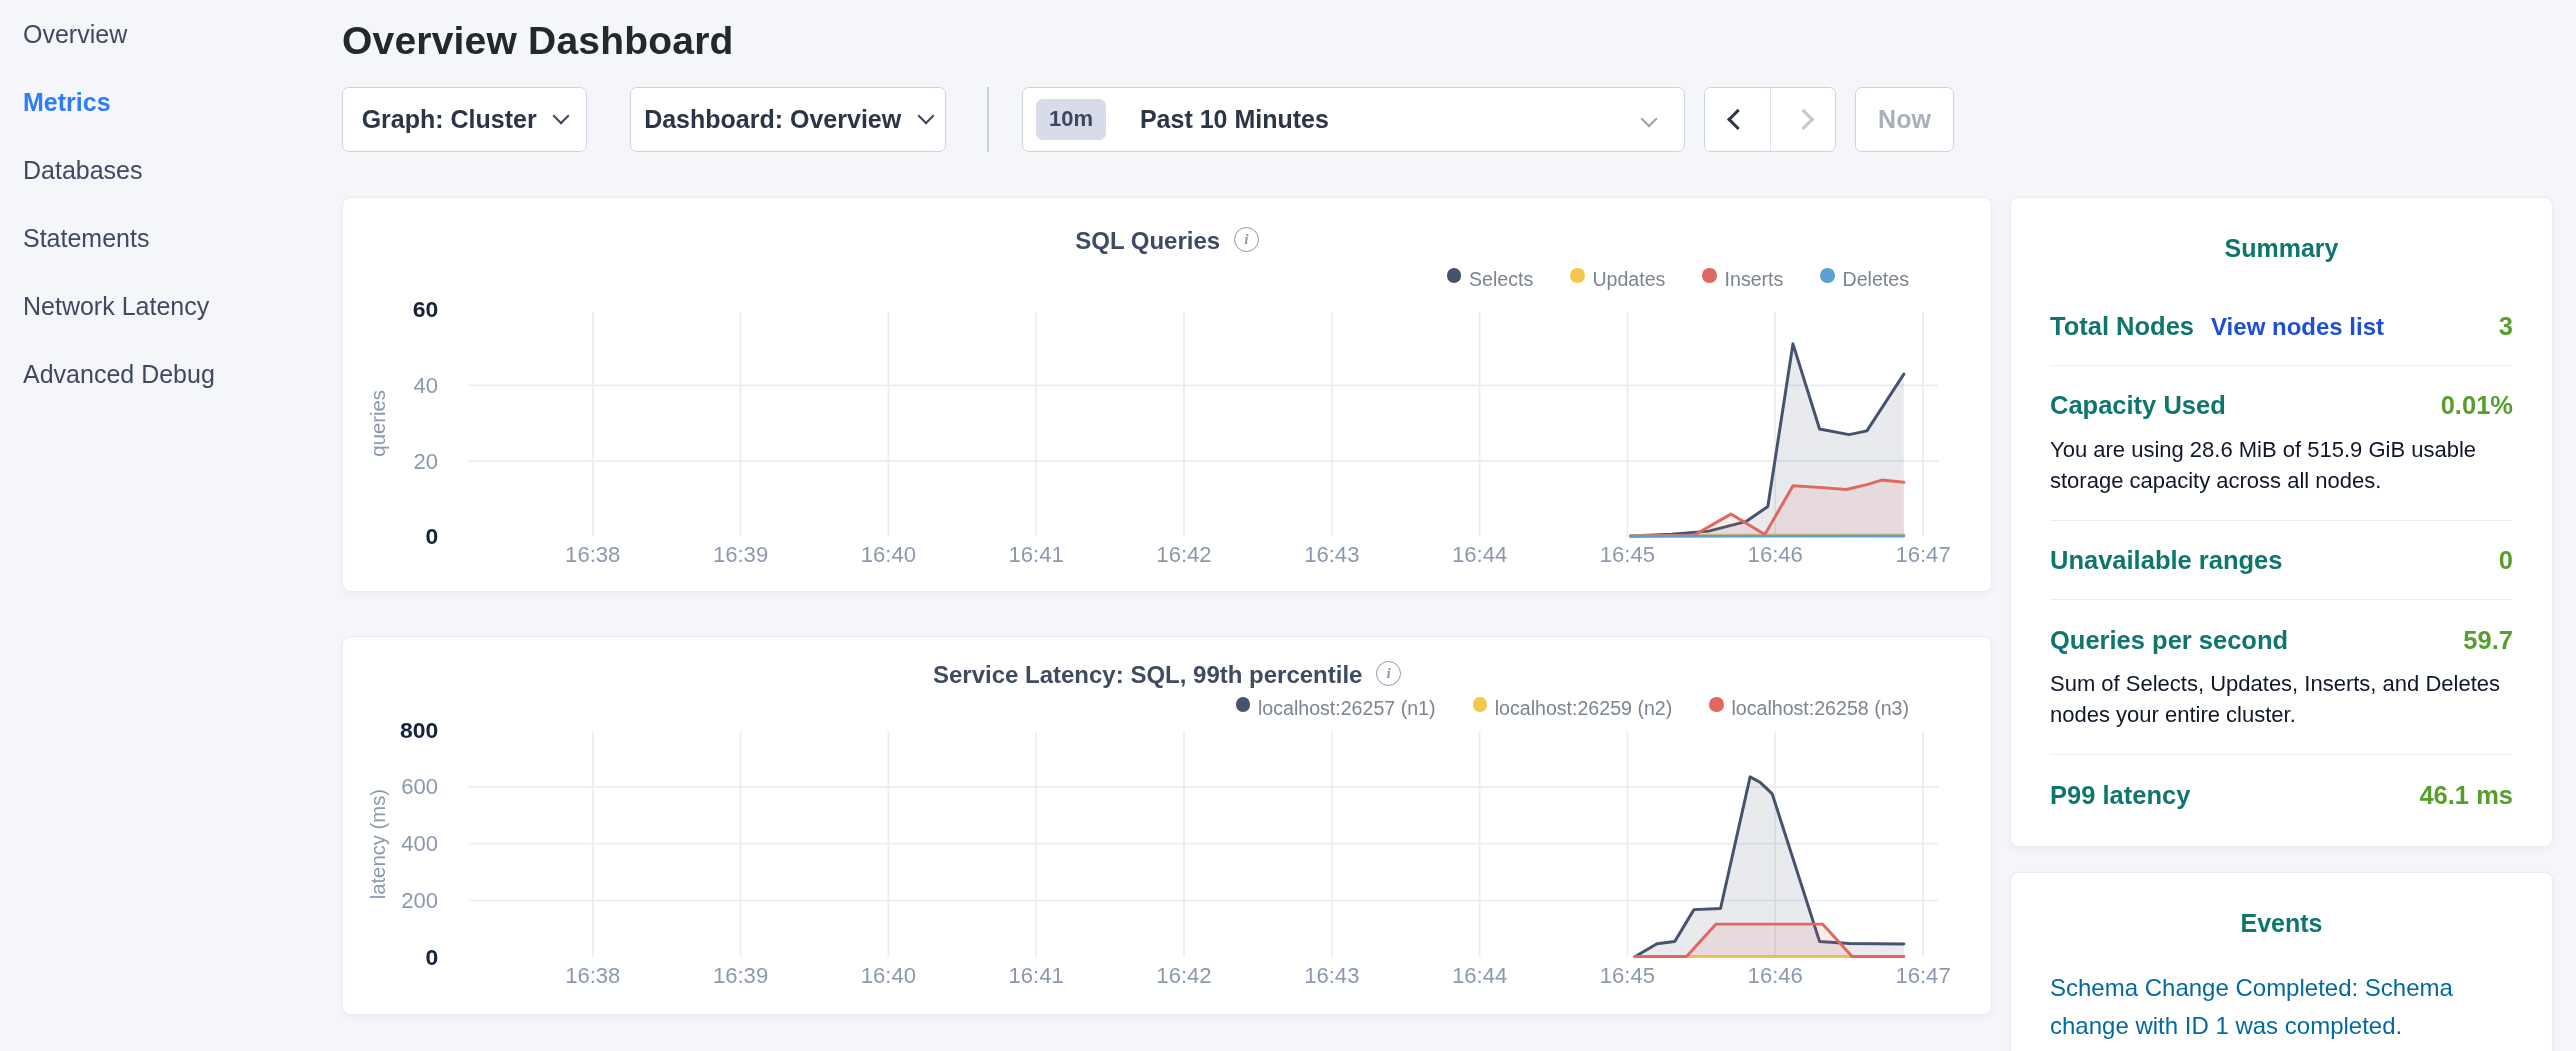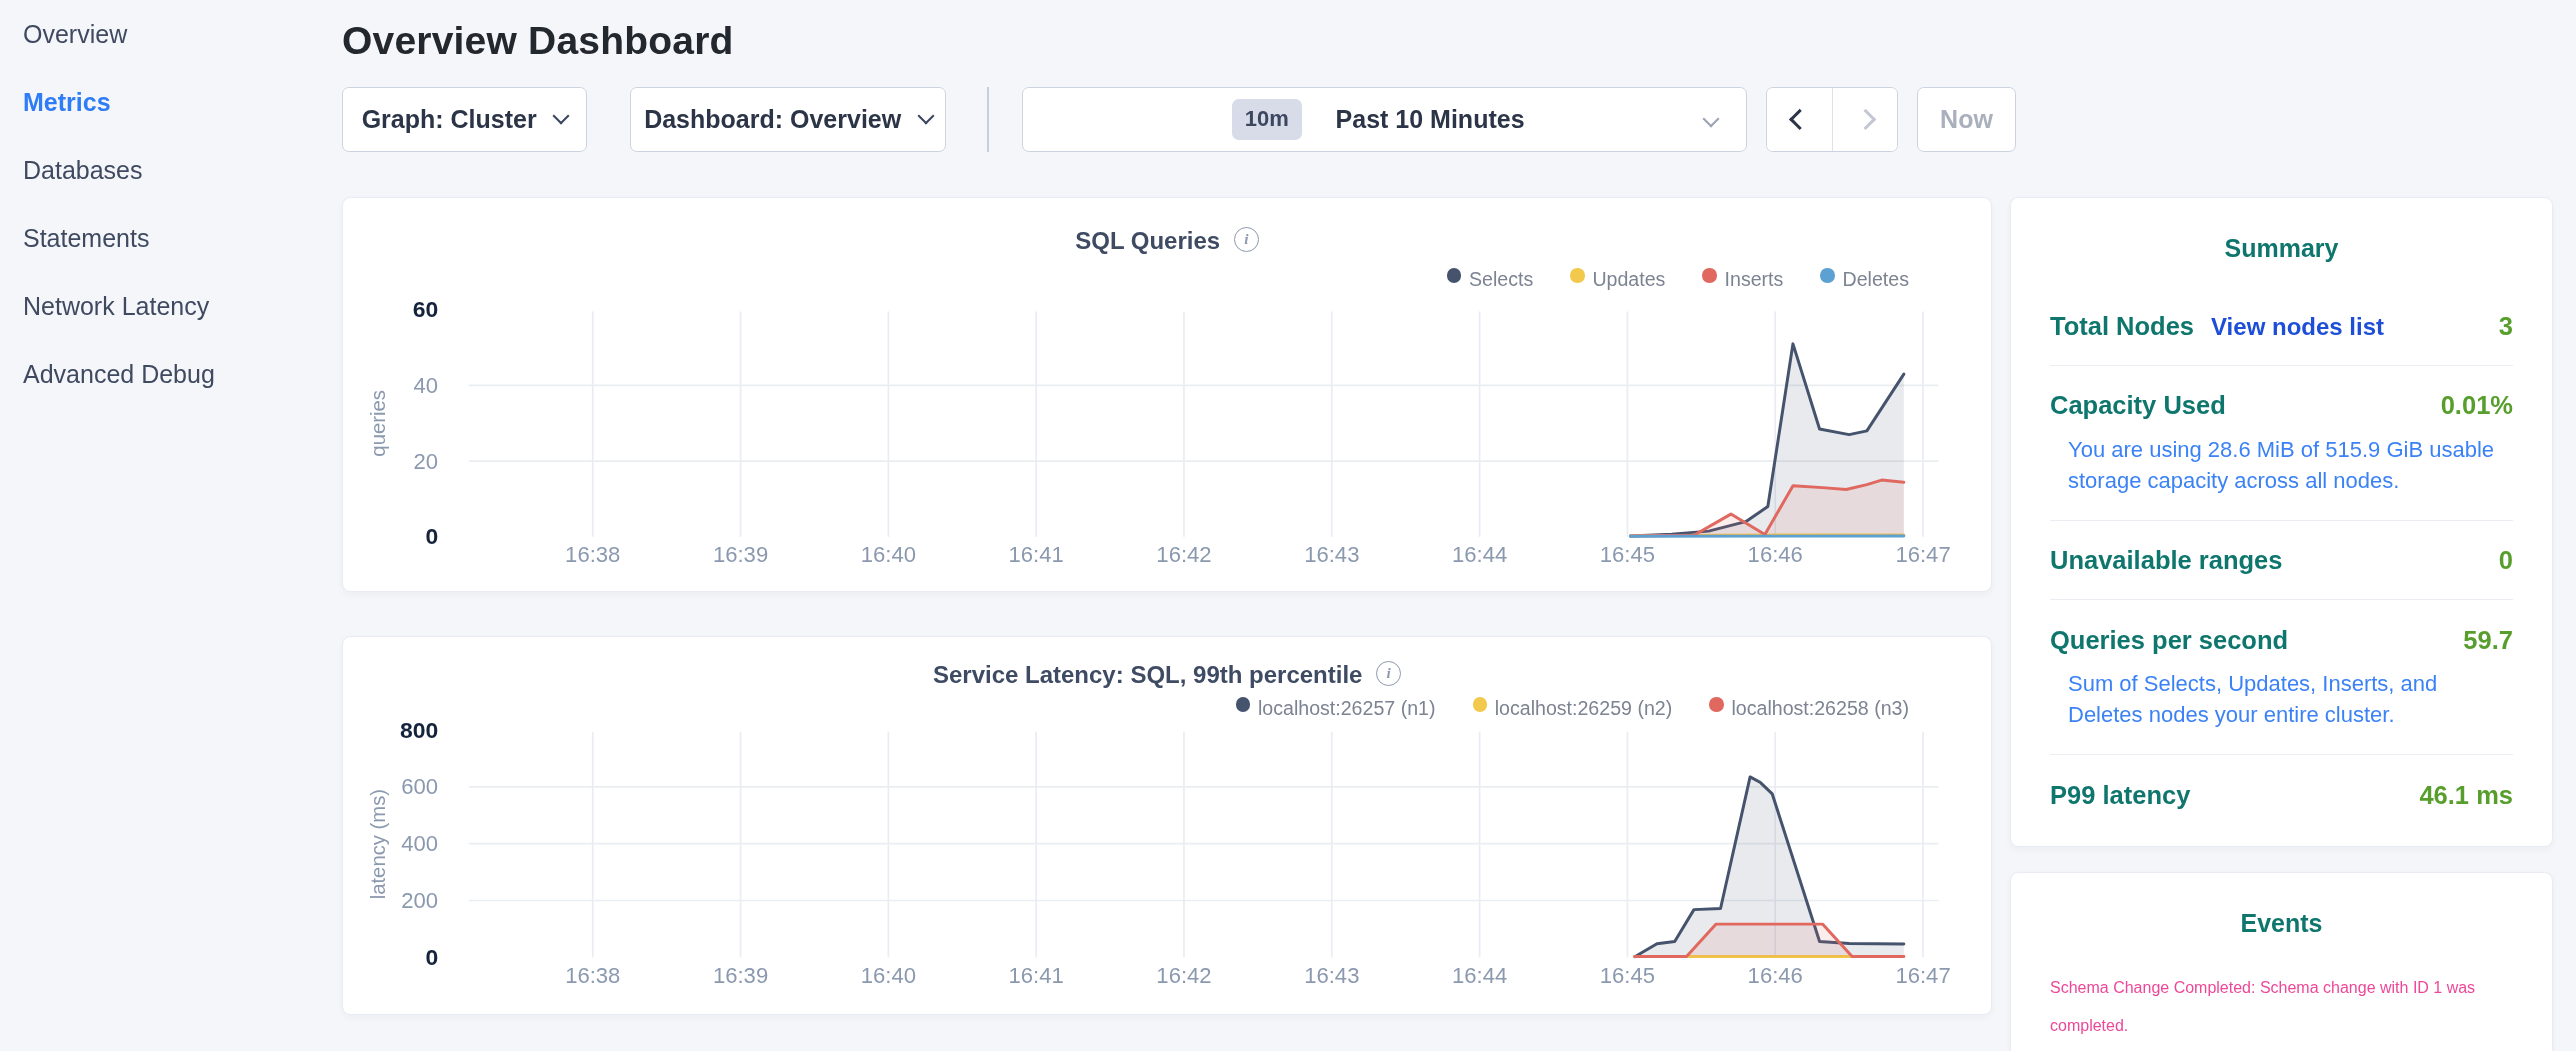--- a/index.html
+++ b/index.html
@@ -26,21 +26,21 @@
   .toolbar { display:flex; align-items:stretch; height:65px; margin-top:24px; }
   .btn {
     background:#fff; border:1.7px solid #ccd3e0; border-radius:6.8px;
     display:flex; align-items:center; justify-content:center;
     font-family:inherit; font-size:25px; font-weight:700; color:#2c3547; cursor:pointer;
   }
   .dd { gap:18.7px; }
   .dd-graph { width:245px; }
   .dd-dash  { width:316px; margin-left:43px; }
   .vdiv { width:1.7px; background:#c9cedb; margin:0 33px 0 41px; }
-  .timepicker { width:725px; justify-content:center; padding:0 25.5px 0 13.6px; gap:34px; position:relative; }
+  .timepicker { width:663px; justify-content:flex-start; padding:0 25.5px 0 13.6px; gap:34px; position:relative; }
   .badge {
     background:#d8dce8; border-radius:6.8px; padding:7.7px 12.8px;
     font-size:22px; font-weight:700; color:#3c4860;
   }
   .tp-caret { position:absolute; right:29px; top:50%; margin-top:-8.5px; color:#9aa3b2; }
   .arrow-group { display:flex; margin-left:19.6px; border:1.7px solid #ccd3e0; border-radius:6.8px; background:#fff; overflow:hidden; }
   .arrow-btn { width:65px; border:none; background:#fff; display:flex; align-items:center; justify-content:center; cursor:pointer; }
   .arrow-btn + .arrow-btn { border-left:1.7px solid #dde1ea; }
   .now-btn { width:99px; margin-left:18.7px; color:#a9b0bc; }
 
@@ -81,26 +81,26 @@
   .summary-card { padding-bottom:12px; }
   .panel-title { text-align:center; font-size:25px; font-weight:700; color:#0f766e; padding-top:36px; }
   .s-rows { margin:17px 39px 0; }
   .s-row { padding:25.5px 0 24px; }
   .s-row.hasdiv { border-bottom:1.7px solid #ebedf3; }
   .s-row:first-child { padding-top:32px; }
   .s-main { display:flex; align-items:baseline; }
   .s-label { font-size:25.5px; font-weight:700; color:#0f766e; }
   .s-link { font-size:24px; font-weight:700; color:#1d4ed8; margin-left:17px; cursor:pointer; text-decoration:none; }
   .s-value { margin-left:auto; font-size:25.5px; font-weight:700; color:#579e2d; }
-  .s-desc { margin-top:13.6px; font-size:22px; color:#3b82f6; line-height:31px;margin-left:18px; }
+  .s-desc { margin-top:13.6px; font-size:22px; color:#0f172a; line-height:31px; }
 
   
   .events-card { margin-top:25px; height:272px; }
   .event-item { margin:31px 39px 0; }
-  .event-text { font-size:16px; color:#ec4899; line-height:38px; }
+  .event-text { font-size:24px; color:#0369a1; line-height:38px; }
   .event-time { margin-top:6.8px; font-size:22px; color:#5e6d8a; }
 </style>
 </head>
 <body>
 
 <div class="page">
 
   <nav class="sidebar">
     <div class="nav-item">Overview</div>
     <div class="nav-item active">Metrics</div>

